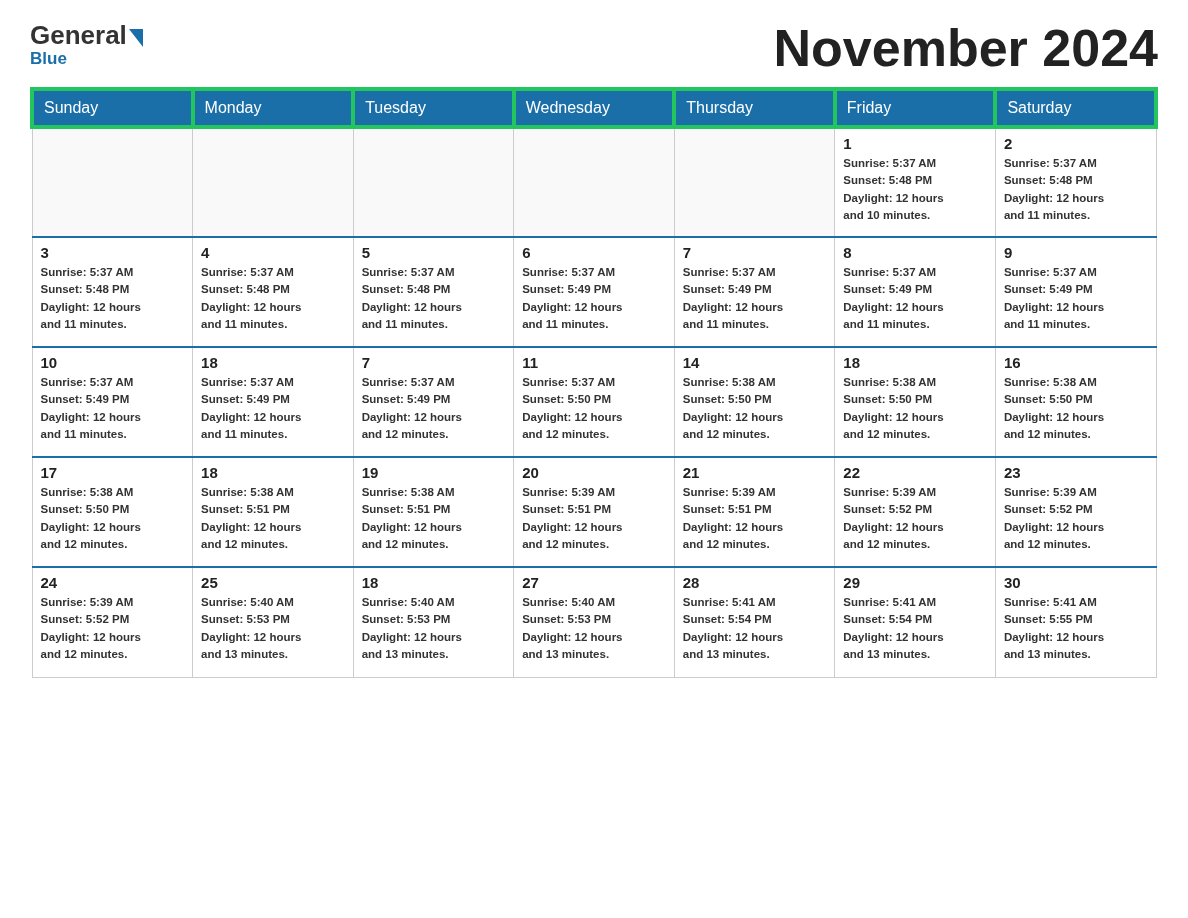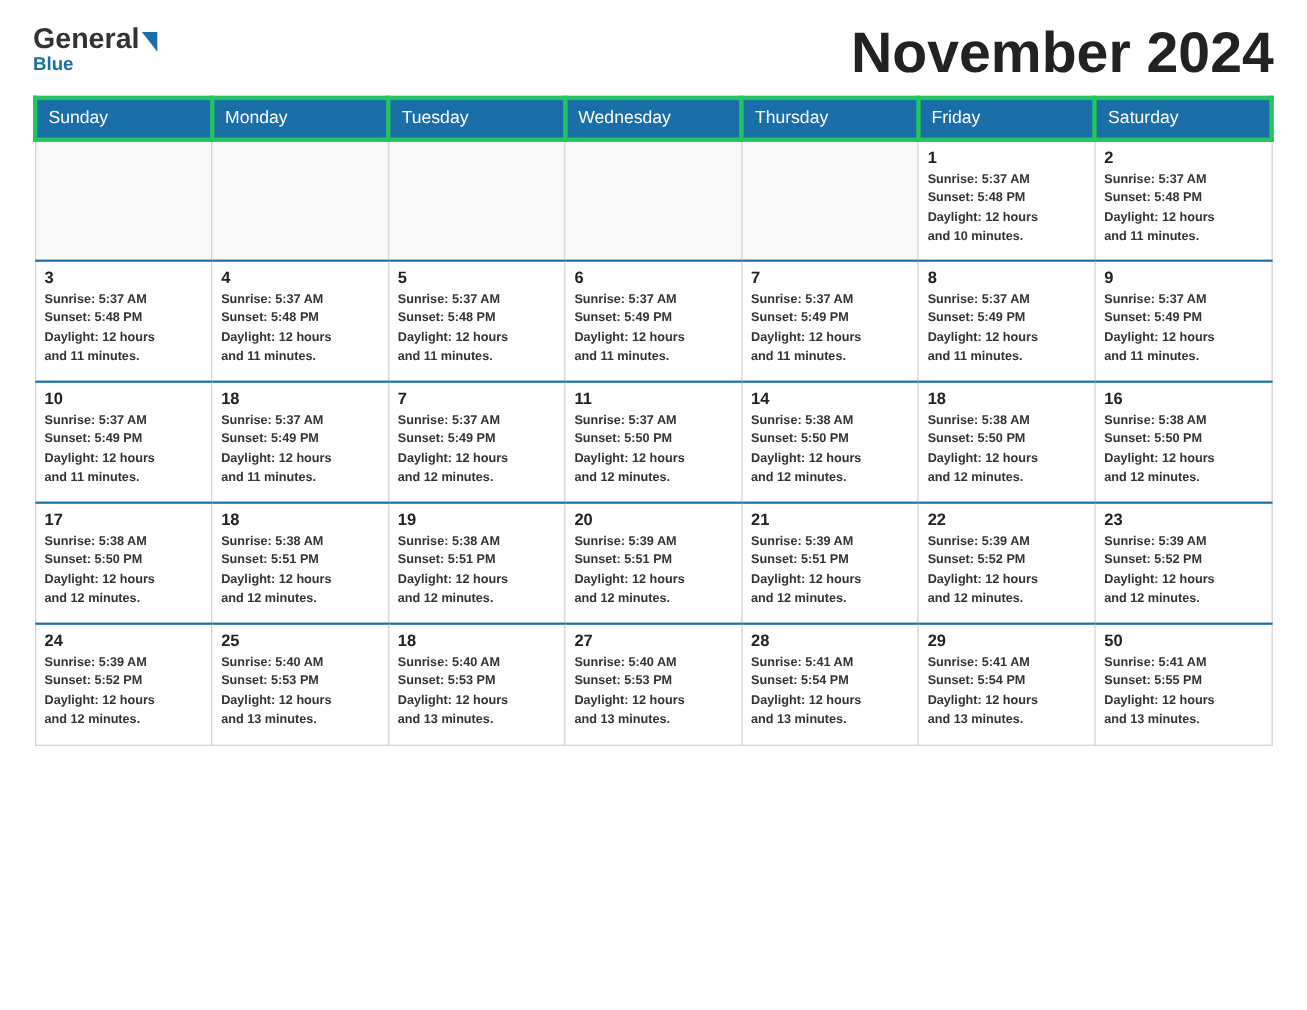--- a/index.html
+++ b/index.html
@@ -253,18 +253,18 @@
         </td>
         <td>
           <div class="day-number">28</div>
           <div class="day-info">Sunrise: 5:41 AM<br>Sunset: 5:54 PM<br>Daylight: 12 hours<br>and 13 minutes.</div>
         </td>
         <td>
           <div class="day-number">29</div>
           <div class="day-info">Sunrise: 5:41 AM<br>Sunset: 5:54 PM<br>Daylight: 12 hours<br>and 13 minutes.</div>
         </td>
         <td>
-          <div class="day-number">50</div>
+          <div class="day-number">30</div>
           <div class="day-info">Sunrise: 5:41 AM<br>Sunset: 5:55 PM<br>Daylight: 12 hours<br>and 13 minutes.</div>
         </td>
       </tr>
     </tbody>
 </table>
 
 </body></html>

